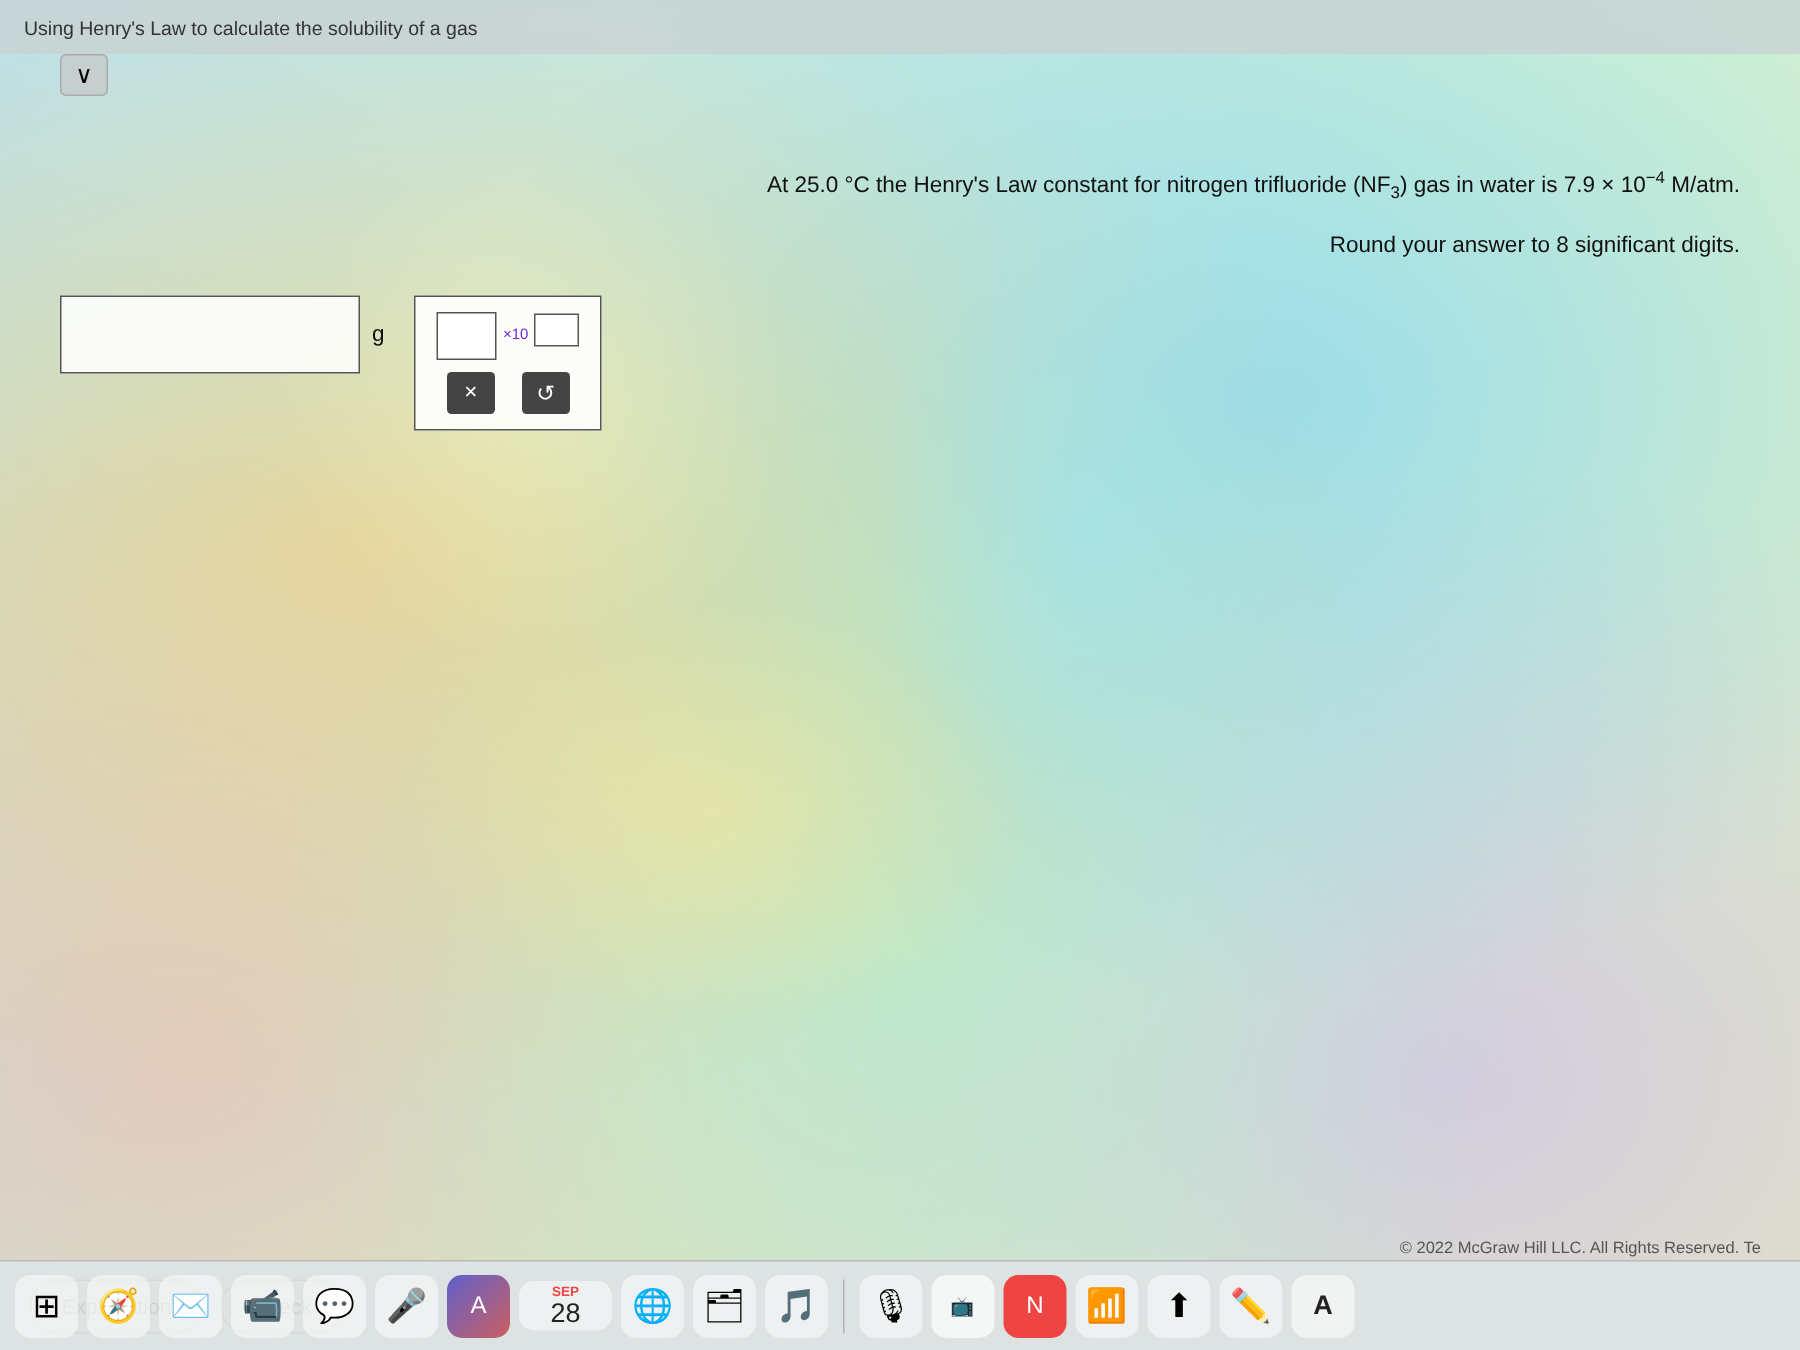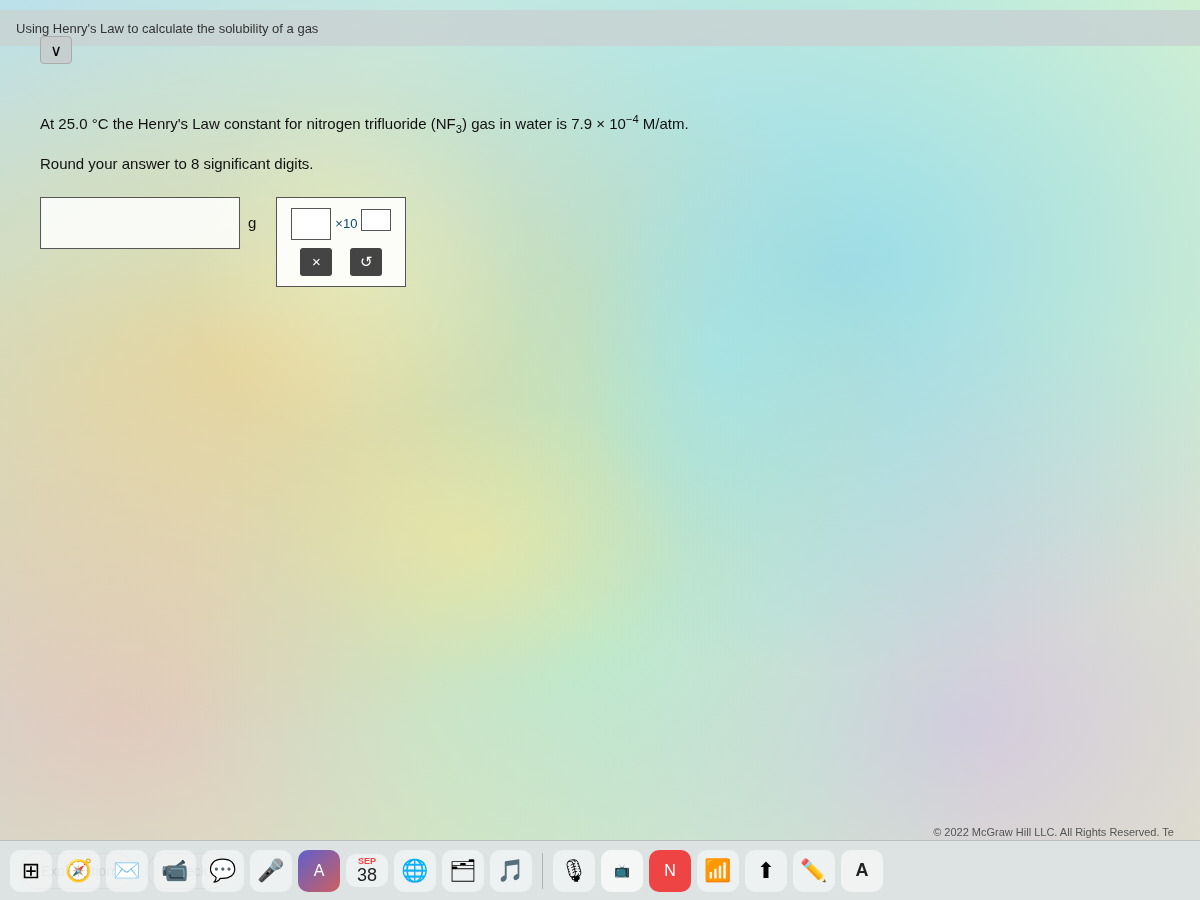--- a/index.html
+++ b/index.html
@@ -32,21 +32,21 @@
       inset: 0;
       background:
         radial-gradient(ellipse 300px 200px at 40% 60%, rgba(255,230,150,0.4) 0%, transparent 70%),
         radial-gradient(ellipse 200px 300px at 60% 40%, rgba(150,230,255,0.4) 0%, transparent 70%),
         radial-gradient(ellipse 250px 250px at 30% 30%, rgba(255,255,200,0.3) 0%, transparent 70%);
     }
 
     
     .top-bar {
       position: absolute;
-      top: 10px;
+      top: 0;
       left: 0;
       right: 0;
       height: 36px;
       background: rgba(200,210,210,0.85);
       display: flex;
       align-items: center;
       padding: 0 16px;
       z-index: 10;
     }
 
@@ -69,20 +69,21 @@
 
     .problem-text {
       font-size: 15px;
       color: #111;
       line-height: 1.7;
       margin-bottom: 10px;
     }
 
     .problem-text p {
       margin-bottom: 12px;
+      text-align: right;
     }
 
     sup {
       font-size: 0.75em;
       vertical-align: super;
     }
     sub {
       font-size: 0.75em;
       vertical-align: sub;
     }
@@ -138,22 +139,22 @@
     .sci-box {
       width: 40px;
       height: 32px;
       border: 1px solid #555;
       background: white;
       font-size: 13px;
       text-align: center;
     }
 
     .x10-label {
-      font-size: 13px;
-      color: #0c4a6e;
+      font-size: 10px;
+      color: #6d28d9;
     }
 
     .exp-box {
       width: 30px;
       height: 22px;
       border: 1px solid #555;
       background: white;
       font-size: 11px;
       text-align: center;
       vertical-align: super;
@@ -268,21 +269,21 @@
       background: rgba(0,0,0,0.2);
       margin: 0 4px;
     }
 
     .dock-date {
       display: flex;
       flex-direction: column;
       align-items: center;
       font-size: 10px;
       color: #222;
-      width: 42px;
+      width: 62px;
       cursor: pointer;
       background: rgba(255,255,255,0.5);
       border-radius: 10px;
       padding: 2px;
     }
 
     .dock-date .month {
       font-size: 9px;
       font-weight: 600;
       color: #e44;
@@ -350,21 +351,21 @@
 <div class="dock">
   <div class="dock-icon">⊞</div>
   <div class="dock-icon">🧭</div>
   <div class="dock-icon">✉️</div>
   <div class="dock-icon">📹</div>
   <div class="dock-icon">💬</div>
   <div class="dock-icon">🎤</div>
   <div class="dock-icon" style="background: linear-gradient(135deg, #6060cc, #cc6060); color: white; font-size:16px;">A</div>
   <div class="dock-date">
     <span class="month">SEP</span>
-    <span class="day">38</span>
+    <span class="day">28</span>
   </div>
   <div class="dock-icon">🌐</div>
   <div class="dock-icon">🗂</div>
   <div class="dock-icon">🎵</div>
   <div class="dock-sep"></div>
   <div class="dock-icon">🎙</div>
   <div class="dock-icon" style="font-size:13px; font-weight:600; color:#111; background: rgba(255,255,255,0.7);">
     <span>📺</span>
   </div>
   <div class="dock-icon" style="background: #e44; color: white; font-size: 16px;">N</div>

